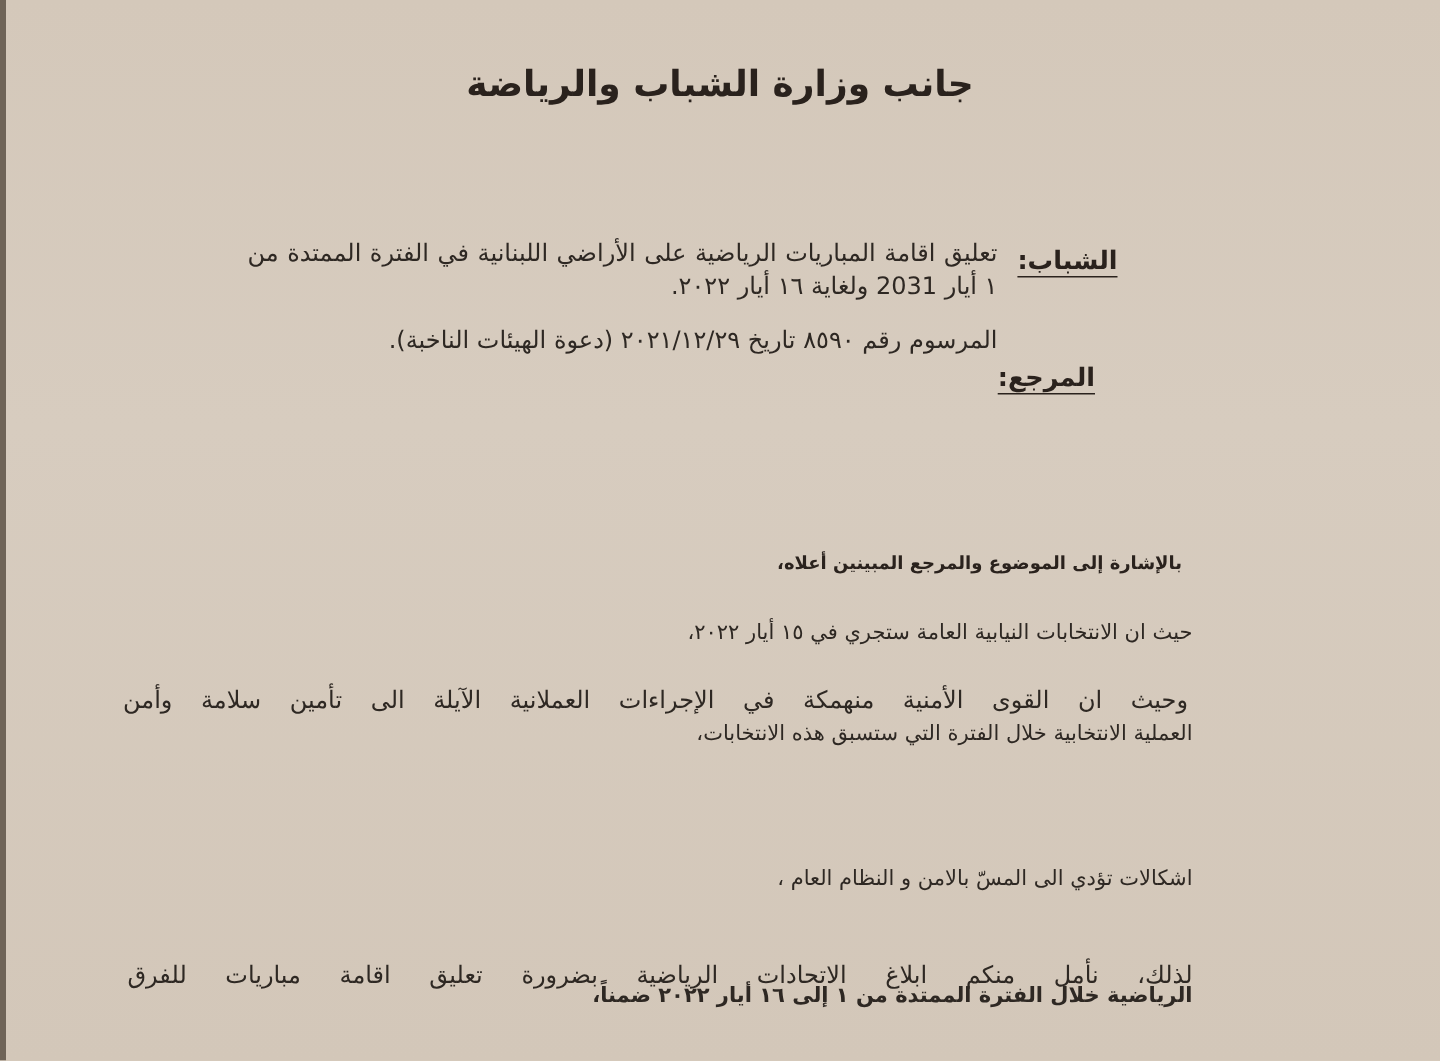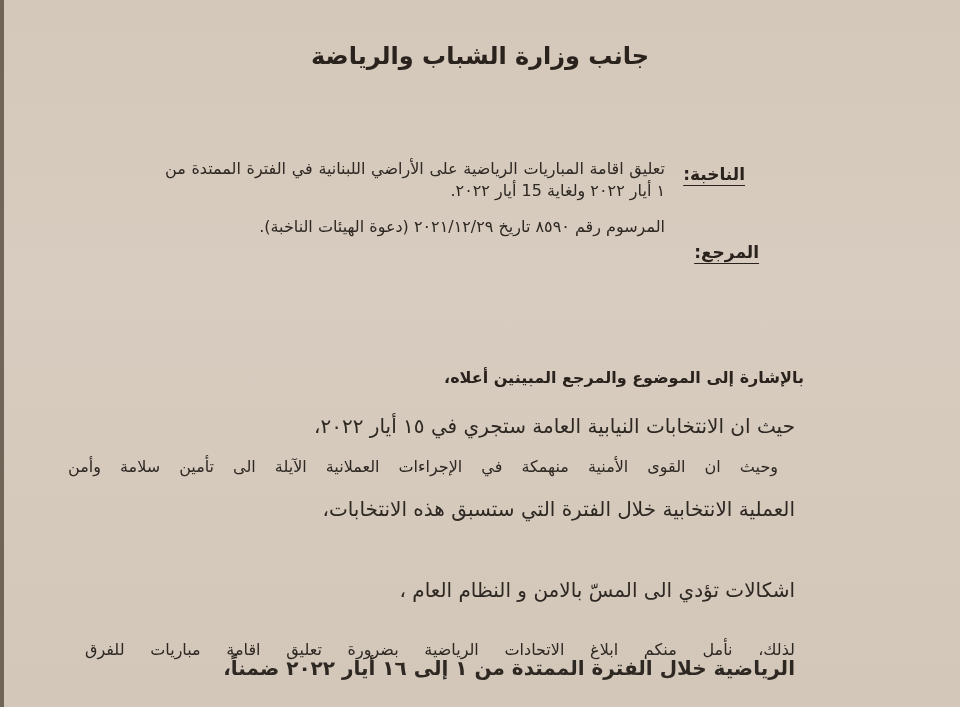--- a/index.html
+++ b/index.html
@@ -54,78 +54,78 @@
     .label {
       position: absolute;
       direction: rtl;
       font-weight: bold;
       font-size: 17px;
       text-decoration: underline;
       text-underline-offset: 5px;
       color: #2a221d;
     }
     .label.subject { top: 164px; right: 243px; }
-    .label.reference { top: 242px; right: 229px; text-align: right; }
+    .label.reference { top: 242px; right: 258px; text-align: right; }
     .block {
       position: absolute;
       direction: rtl;
       text-align: justify;
       text-align-last: right;
       font-size: 16px;
       line-height: 22px;
       color: #2e2823;
     }
     .block.subject { top: 158px; right: 323px; width: 500px; }
     .block.reference { top: 216px; right: 323px; width: 500px; }
     .intro {
       position: absolute;
       top: 368px;
-      right: 184px;
+      right: 200px;
       direction: rtl;
       font-weight: bold;
-      font-size: 16px;
+      font-size: 12px;
       color: #2a221d;
     }
     .para {
       position: absolute;
       direction: rtl;
-      font-size: 20px;
+      font-size: 14px;
       color: #2e2823;
       white-space: nowrap;
     }
     .p1 { top: 414px; right: 193px; }
     .p2a { top: 457px; right: 233px; }
-    .p2b { top: 497px; right: 193px; text-align: right; }
+    .p2b { top: 481px; right: 193px; text-align: right; }
     .p3a { top: 537px; right: 233px; }
     .p3b { top: 578px; right: 193px; }
     .p4a { top: 640px; right: 233px; }
     .p4b { top: 656px; right: 193px; font-weight: bold; }
     .justify-line {
       position: absolute;
       direction: rtl;
       font-size: 16px;
       color: #2e2823;
       text-align: justify;
       text-align-last: justify;
     }
-    .p2a.justify-line { right: 210px; width: 710px; }
+    .p2a.justify-line { right: 196px; width: 710px; }
     .p3a.justify-line { right: 193px; width: 710px; }
     .p4a.justify-line { right: 193px; width: 710px; }
   </style>
 </head>
 <body>
 
 <div class="page">
   <div class="left-edge"></div>
   <div class="right-edge"></div>
 
   <div class="title">جانب وزارة الشباب والرياضة</div>
 
-  <div class="label subject">الناخبة:</div>
-  <div class="block subject">تعليق اقامة المباريات الرياضية على الأراضي اللبنانية في الفترة الممتدة من ١ أيار ٢٠٢٢ ولغاية 15 أيار ٢٠٢٢.</div>
+  <div class="label subject">الشباب:</div>
+  <div class="block subject">تعليق اقامة المباريات الرياضية على الأراضي اللبنانية في الفترة الممتدة من ١ أيار 2031 ولغاية ١٦ أيار ٢٠٢٢.</div>
 
   <div class="label reference">المرجع:</div>
   <div class="block reference">المرسوم رقم ٨٥٩٠ تاريخ ٢٠٢١/١٢/٢٩ (دعوة الهيئات الناخبة).</div>
 
   <div class="intro">بالإشارة إلى الموضوع والمرجع المبينين أعلاه،</div>
 
   <div class="para p1">حيث ان  الانتخابات النيابية العامة ستجري في ١٥ أيار ٢٠٢٢،</div>
 
   <div class="justify-line p2a">وحيث ان القوى الأمنية منهمكة في الإجراءات العملانية الآيلة  الى تأمين سلامة وأمن</div>
   <div class="para p2b">العملية الانتخابية خلال الفترة  التي ستسبق هذه الانتخابات،</div>

